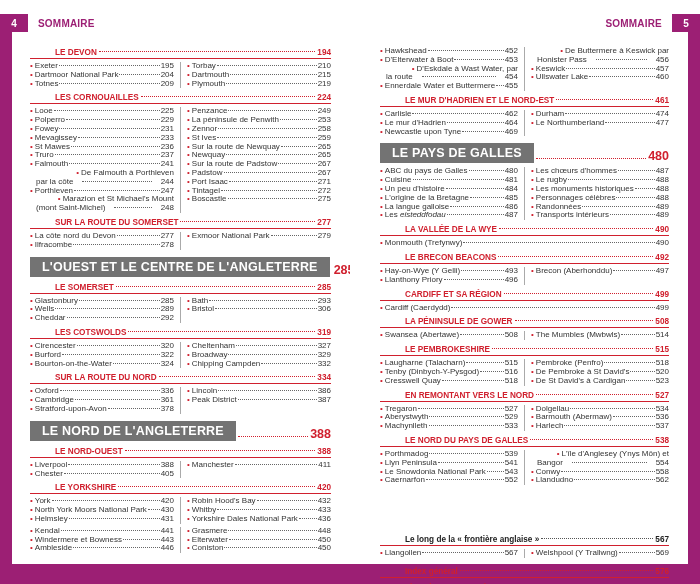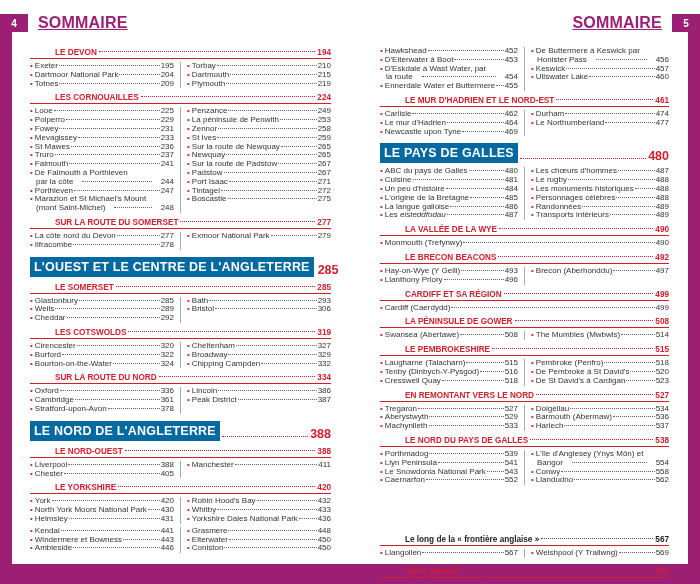--- a/index.html
+++ b/index.html
@@ -8,57 +8,57 @@
 
   .page { position: absolute; top: 0; height: 564px; background: #fff; }
   .page.left { left: 12px; width: 338px; }
   .page.right { left: 350px; width: 338px; }
   .topband-l { position: absolute; left: 0; top: 0; width: 12px; height: 14px; background: #fff; }
   .topband-r { position: absolute; right: 0; top: 0; width: 12px; height: 14px; background: #fff; }
 
   .hdr { position: absolute; top: 14px; height: 18px; display: flex; align-items: center; }
   .hdr .num { background: #9c1f74; color: #fff; font-weight: bold; font-size: 10px;
               height: 18px; width: 28px; display: flex; align-items: center; justify-content: center; }
-  .hdr .ttl { color: #9c1f74; font-weight: bold; font-size: 16px; letter-spacing: 0.2px; text-decoration: underline; }
+  .hdr .ttl { color: #9c1f74; font-weight: bold; font-size: 10px; letter-spacing: 0.2px; }
   .hdr.left { left: -12px; }
   .hdr.left .ttl { margin-left: 10px; }
   .hdr.right { right: -12px; }
   .hdr.right .ttl { margin-right: 10px; }
 
   .content { position: absolute; top: 46px; left: 18px; width: 301px; }
   .page.right .content { left: 30px; top: 47px; width: 289px; }
 
   .sec { display: flex; align-items: baseline; color: #d0202e; font-weight: bold; font-size: 8.2px;
          height: 13px; line-height: 13px; border-bottom: 1px solid #d0202e; margin-bottom: 3px; padding-left: 25px; }
   .sec .lbl { white-space: nowrap; }
   .sec .dots { flex: 1; border-bottom: 1px dotted #d0202e; margin: 0 2px; transform: translateY(-3px); }
   .sec .pg { white-space: nowrap; }
   .sec.black { color: #222; margin-top: 48px; }
   .sec.black .dots { border-bottom-color: #555; }
 
   .big { display: flex; align-items: flex-end; margin: 7px 0 4px 0; }
-  .big .banner { background: #0369a1; color: #fff; font-weight: bold; font-size: 12.5px;
-                 padding: 3px 4px; white-space: nowrap; letter-spacing: 0.2px; }
+  .big .banner { background: #737373; color: #fff; font-weight: bold; font-size: 12.5px;
+                 padding: 3px 12px; white-space: nowrap; letter-spacing: 0.2px; }
   .big .dots { flex: 1; border-bottom: 1px dotted #d0202e; margin: 0 2px 4px 2px; }
   .big .pg { color: #d0202e; font-weight: bold; font-size: 12.5px; }
 
   .cols { display: flex; margin-bottom: 3px; }
   .col { flex: 1; }
   .col.r { border-left: 1px solid #aaa; margin-left: 6px; padding-left: 6px; }
   .col.l { padding-right: 0; }
 
   .it { display: flex; align-items: baseline; font-size: 8px; line-height: 8.8px; color: #333; }
   .it .b { color: #d0202e; margin-right: 2px; }
   .it .n { white-space: nowrap; }
   .it .d { flex: 1; border-bottom: 1px dotted #666; margin: 0 1px; transform: translateY(-2px); min-width: 4px; }
   .it .p { white-space: nowrap; }
   .cont { font-size: 8px; line-height: 8.8px; color: #333; display: flex; align-items: baseline; padding-left: 6px; gap: 8px; }
   .cont .n { white-space: nowrap; }
   .cont .d { flex: 1; border-bottom: 1px dotted #666; margin: 0 1px; transform: translateY(-2px); }
-  .firstline { font-size: 8px; line-height: 8.8px; color: #333; }
+  .firstline { font-size: 8px; line-height: 8.8px; color: #333; text-align: right; }
   .firstline .b { color: #d0202e; margin-right: 2px; }
   em { font-style: italic; }
 </style>
 </head>
 <body>
 
 <div class="topband-l"></div>
 <div class="topband-r"></div>
 
 <div class="page left">

